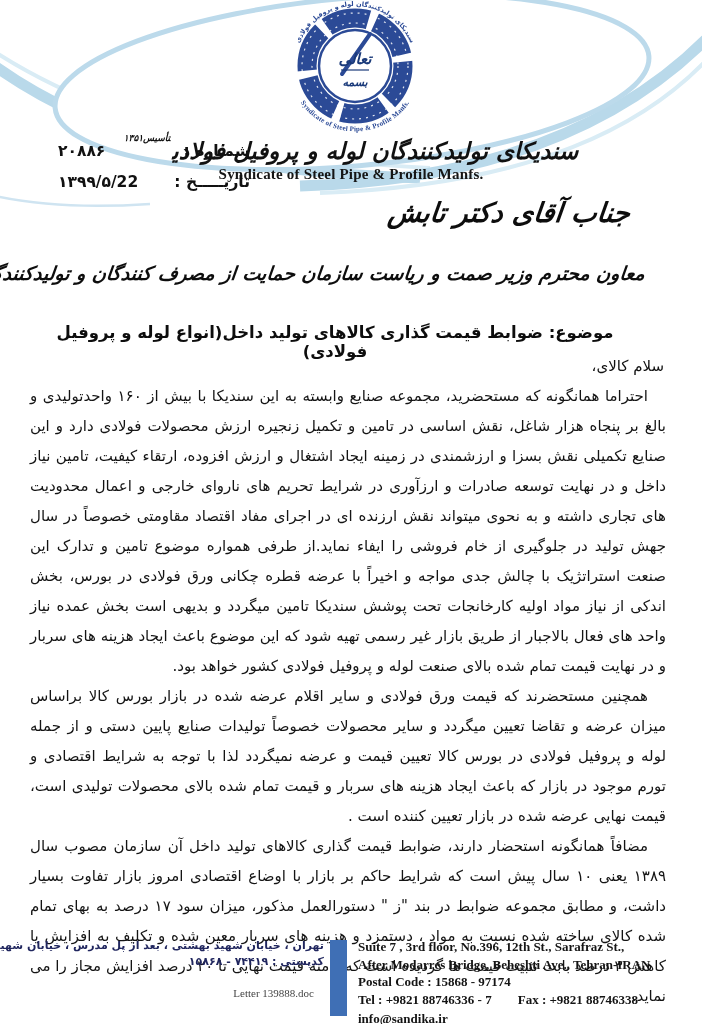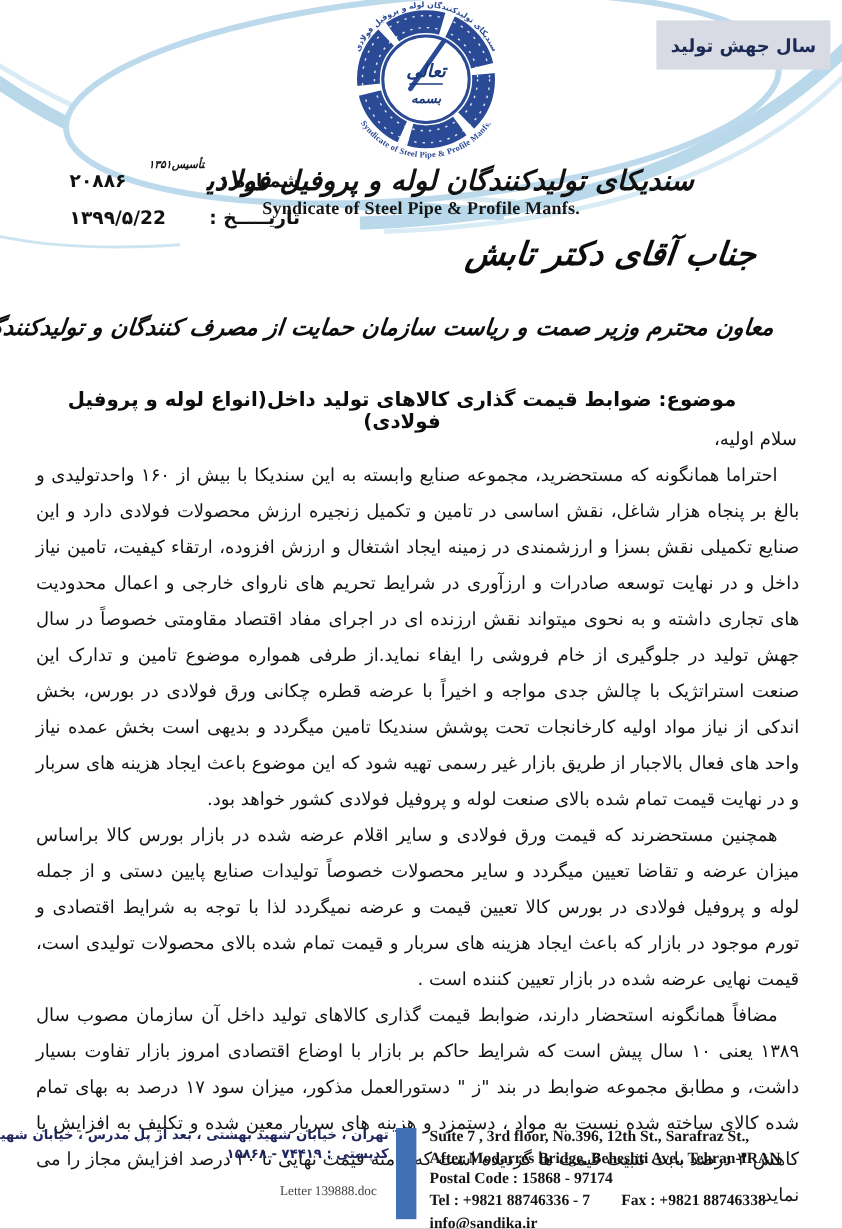--- a/index.html
+++ b/index.html
@@ -55,23 +55,20 @@
 
   <svg class="swoosh" width="702" height="215" viewBox="0 0 702 215" aria-hidden="true">
     <path d="M -20,42 C 100,125 260,160 430,168" fill="none" stroke="#d9ecf5" stroke-width="4"></path>
     <path d="M -20,55 C 90,140 230,172 420,178" fill="none" stroke="#b9d9ea" stroke-width="11"></path>
     <path d="M 320,193 C 530,185 650,128 720,45" fill="none" stroke="#d9ecf5" stroke-width="4"></path>
     <path d="M 300,186 C 500,180 630,120 715,30" fill="none" stroke="#b9d9ea" stroke-width="11"></path>
     <path d="M -5,196 C 40,206 90,208 150,204" fill="none" stroke="#cfe4f1" stroke-width="2.5"></path>
     <ellipse cx="352" cy="82" rx="298" ry="84" fill="#ffffff" stroke="#bcdaeb" stroke-width="5" transform="rotate(-5 352 82)"></ellipse>
   </svg>
 
-  <div class="badge">
-    <span>سال جهش تولید</span>
-  </div>
 
   <svg class="emblem" width="150" height="140" viewBox="0 0 150 140">
     <defs>
       <path id="tp" d="M 15,66 A 60,60 0 1 1 135,66" fill="none"></path>
       <path id="bp" d="M 12,85 A 66,66 0 0 0 138,85" fill="none"></path>
     </defs>
     <circle cx="75" cy="66" r="48" fill="none" stroke="#2b4a96" stroke-width="19"></circle>
     <circle cx="75" cy="66" r="48" fill="none" stroke="#ffffff" stroke-width="21" stroke-dasharray="7 43.3" stroke-dashoffset="12"></circle>
     <circle cx="75" cy="66" r="53" fill="none" stroke="#ffffff" stroke-width="1.2" stroke-dasharray="2 5" opacity="0.85"></circle>
     <circle cx="75" cy="66" r="43" fill="none" stroke="#ffffff" stroke-width="1.2" stroke-dasharray="2 5" opacity="0.85"></circle>
@@ -101,21 +98,21 @@
     <div class="row">
       <span>تاریـــــخ :</span>
       <span>۱۳۹۹/۵/22</span>
     </div>
   </div>
 
   <div class="rc1">جناب آقای دکتر تابش</div>
   <div class="rc2">معاون محترم وزیر صمت و ریاست سازمان حمایت از مصرف کنندگان و تولیدکنندگان</div>
 
   <div class="subject">موضوع: ضوابط قیمت گذاری کالاهای تولید داخل(انواع لوله و پروفیل فولادی)</div>
-  <div class="greeting">سلام اولیه،</div>
+  <div class="greeting">سلام کالای،</div>
 
   <div class="body-text">
     <p>احتراما همانگونه که مستحضرید، مجموعه صنایع وابسته به این سندیکا با بیش از ۱۶۰ واحدتولیدی و بالغ بر پنجاه هزار شاغل، نقش اساسی در تامین و تکمیل زنجیره ارزش محصولات فولادی دارد و این صنایع تکمیلی نقش بسزا و ارزشمندی در زمینه ایجاد اشتغال و ارزش افزوده، ارتقاء کیفیت، تامین نیاز داخل و در نهایت توسعه صادرات و ارزآوری در شرایط تحریم های ناروای خارجی و اعمال  محدودیت های تجاری داشته و به نحوی میتواند نقش ارزنده ای در اجرای مفاد اقتصاد مقاومتی خصوصاً در سال جهش تولید در جلوگیری از خام فروشی را ایفاء نماید.از طرفی همواره موضوع تامین و تدارک این صنعت استراتژیک با چالش جدی مواجه و اخیراً با عرضه قطره چکانی ورق فولادی در بورس، بخش اندکی از نیاز مواد اولیه کارخانجات تحت پوشش سندیکا تامین میگردد و بدیهی است بخش عمده نیاز واحد های فعال بالاجبار از طریق بازار غیر رسمی تهیه شود که این موضوع باعث ایجاد هزینه های سربار و در نهایت قیمت تمام شده بالای صنعت لوله و پروفیل فولادی کشور خواهد بود.</p>
     <p>همچنین مستحضرند که قیمت ورق فولادی و سایر اقلام عرضه شده در بازار بورس کالا براساس میزان عرضه و تقاضا تعیین میگردد و سایر محصولات خصوصاً تولیدات صنایع پایین دستی و از جمله لوله و پروفیل فولادی در بورس کالا تعیین قیمت و عرضه نمیگردد لذا با توجه به شرایط اقتصادی و تورم موجود در بازار که باعث ایجاد هزینه های سربار و قیمت تمام شده بالای محصولات تولیدی است، قیمت نهایی عرضه شده در بازار تعیین کننده است .</p>
     <p>مضافاً همانگونه استحضار دارند، ضوابط قیمت گذاری کالاهای تولید داخل آن سازمان مصوب سال ۱۳۸۹ یعنی ۱۰ سال پیش است که شرایط حاکم بر بازار با اوضاع اقتصادی امروز بازار تفاوت بسیار داشت، و مطابق مجموعه ضوابط در بند "ز " دستورالعمل مذکور، میزان سود ۱۷ درصد به بهای تمام شده کالای ساخته شده نسبت به مواد ، دستمزد و هزینه های سربار معین شده و تکلیف به افزایش یا کاهش ۳ درصد بابت تثبیت قیمت ها گردیده است که دامنه قیمت نهایی تا ۲۰ درصد افزایش مجاز را می نماید.</p>
   </div>
 
   <div class="footer-fa">
     <div>تهران ، خیابان شهید بهشتی ، بعد از پل مدرس ، خیابان شهید سرافراز ،</div>
     <div class="ltr">کدپستی : ۷۴۴۱۹ - ۱۵۸۶۸</div>

